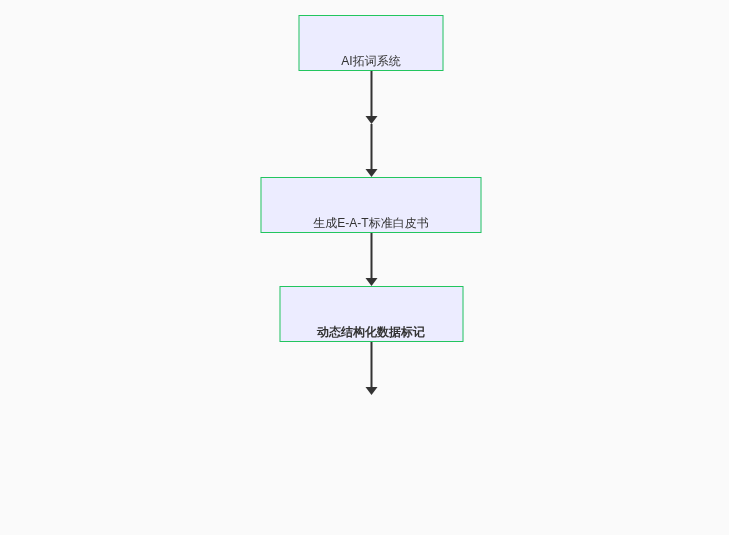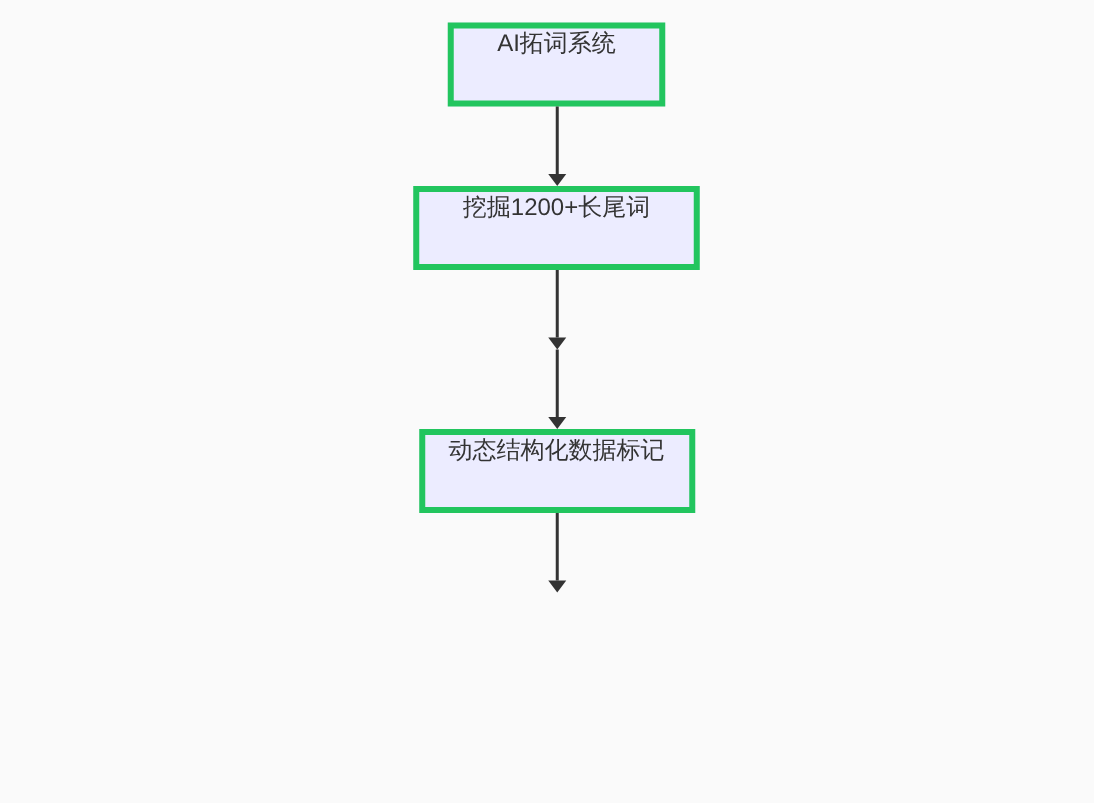--- a/index.html
+++ b/index.html
@@ -20,33 +20,33 @@
     top: 15px;
     transform: translateX(-50%);
     display: flex;
     flex-direction: column;
     align-items: center;
   }
   .node {
     box-sizing: border-box;
     height: 56px;
     background: #ECECFF;
-    border: 4px solid #22c55e;
+    border: 1px solid #22c55e;
     display: flex;
-    align-items: flex-start;
+    align-items: flex-end;
     justify-content: center;
     color: #333333;
-    font-size: 16px;
+    font-size: 12px;
     white-space: nowrap;
     text-align: center;
   }
   .node.n1 { width: 145px; }
   .node.n2 { width: 191px; }
   .node.n3 { width: 221px; }
-  .node.n4 { width: 184px; }
+  .node.n4 { width: 184px; font-weight: bold; }
   .node.n5 { width: 235px; }
   .edge {
     height: 53px;
     display: flex;
     flex-direction: column;
     align-items: center;
     justify-content: flex-start;
   }
   .edge .line {
     width: 2px;
@@ -68,29 +68,29 @@
 
   <div class="node n1">
     <span>AI拓词系统</span>
   </div>
 
   <div class="edge">
     <div class="line"></div>
     <div class="head"></div>
   </div>
 
-  <div class="node n2">
-    <span>挖掘1200+长尾词</span>
-  </div>
 
   <div class="edge">
     <div class="line"></div>
     <div class="head"></div>
   </div>
 
+  <div class="node n3">
+    <span>生成E-A-T标准白皮书</span>
+  </div>
 
   <div class="edge">
     <div class="line"></div>
     <div class="head"></div>
   </div>
 
   <div class="node n4">
     <span>动态结构化数据标记</span>
   </div>
 

